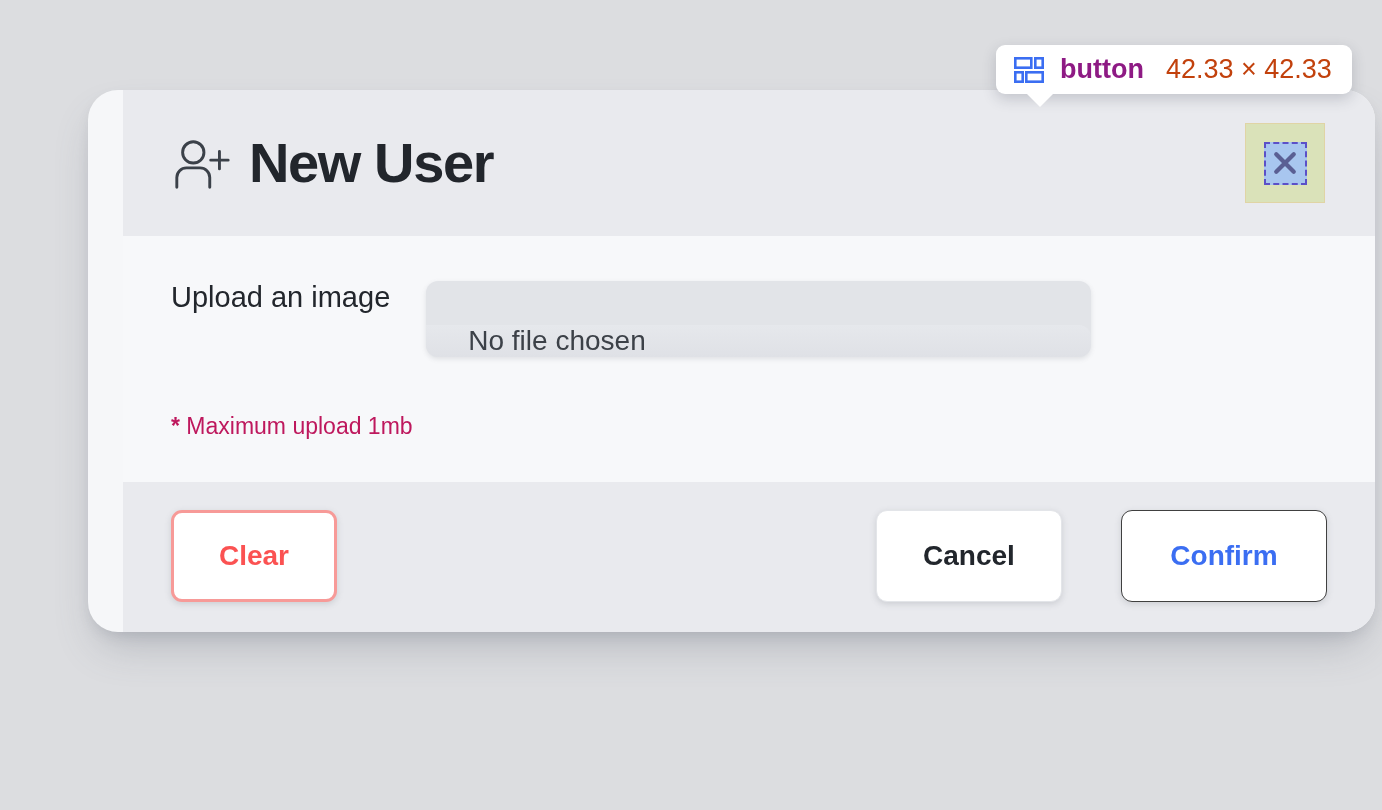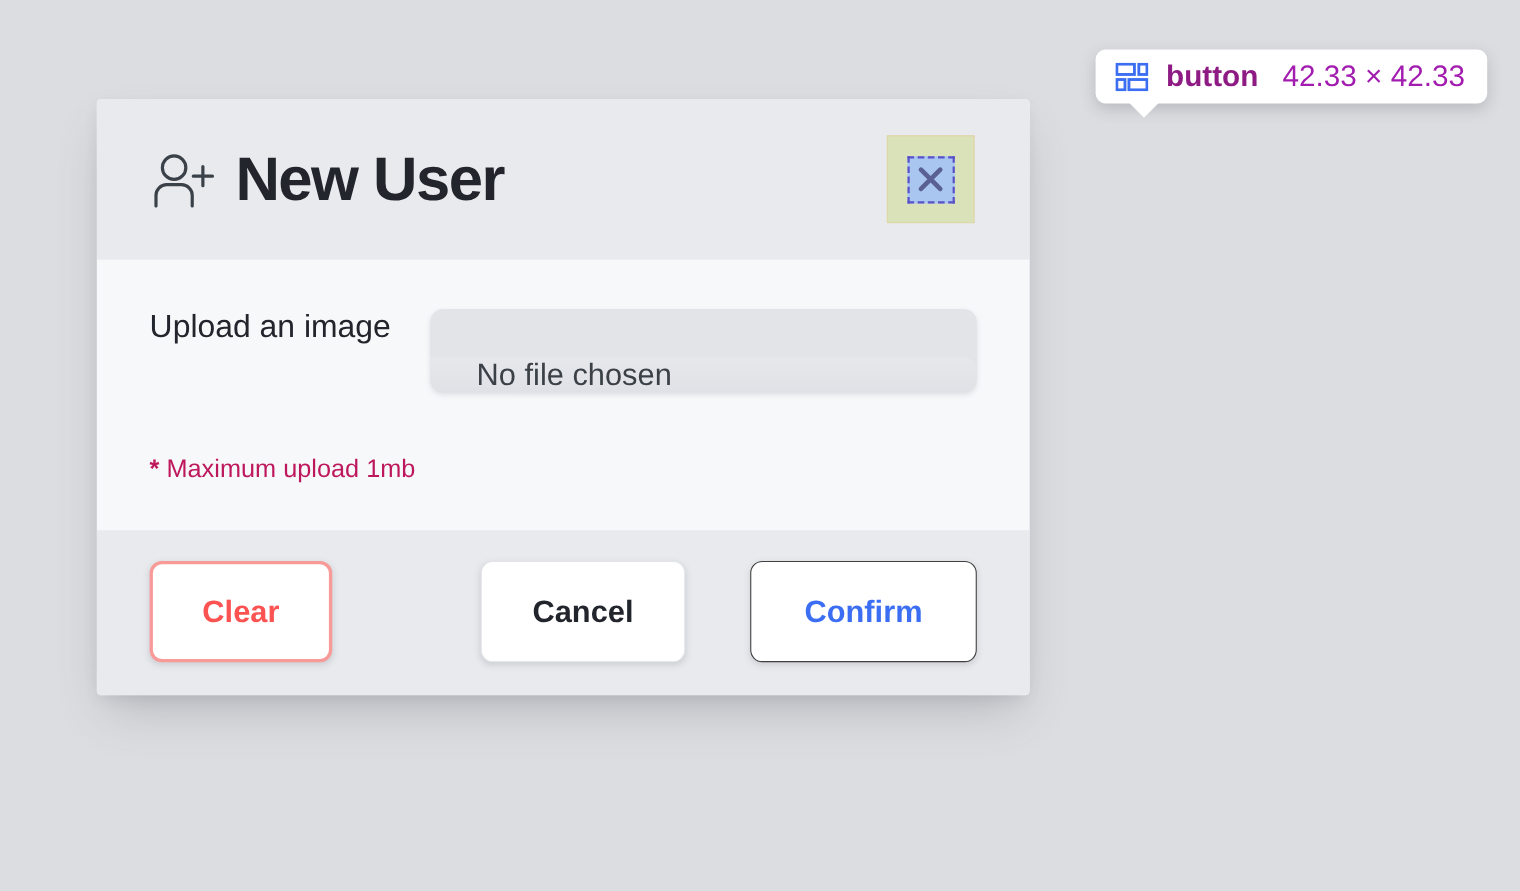--- a/index.html
+++ b/index.html
@@ -13,26 +13,27 @@
     font-family: "Liberation Sans", sans-serif;
     overflow: hidden;
     position: relative;
   }
 
   
   #modal-card {
     position: absolute;
     left: 88px;
     top: 90px;
-    width: 848px;
-    border-radius: 4px;
+    width: 1252px;
+    border-radius: 30px;
     overflow: hidden;
     box-shadow: 0 22px 42px -10px rgba(90, 96, 110, 0.30),
                 0 6px 14px -4px rgba(90, 96, 110, 0.18);
     background: #f6f7f9;
+    padding-left: 35px;
   }
 
   
   #card-header {
     background: #e9eaee;
     height: 146px;
     display: flex;
     align-items: center;
     padding: 0 30px 0 48px;
     box-sizing: border-box;
@@ -224,21 +225,21 @@
     flex: 0 0 auto;
   }
   #inspector-tag-name {
     font-size: 27px;
     font-weight: bold;
     color: #8e1a84;
     margin-right: 22px;
   }
   #inspector-dimensions {
     font-size: 27px;
-    color: #a21caf;
+    color: #c2410c;
   }
 </style>
 </head>
 <body>
 
 <div id="modal-card">
 
   <div id="card-header">
 
     <span id="user-plus-icon">

